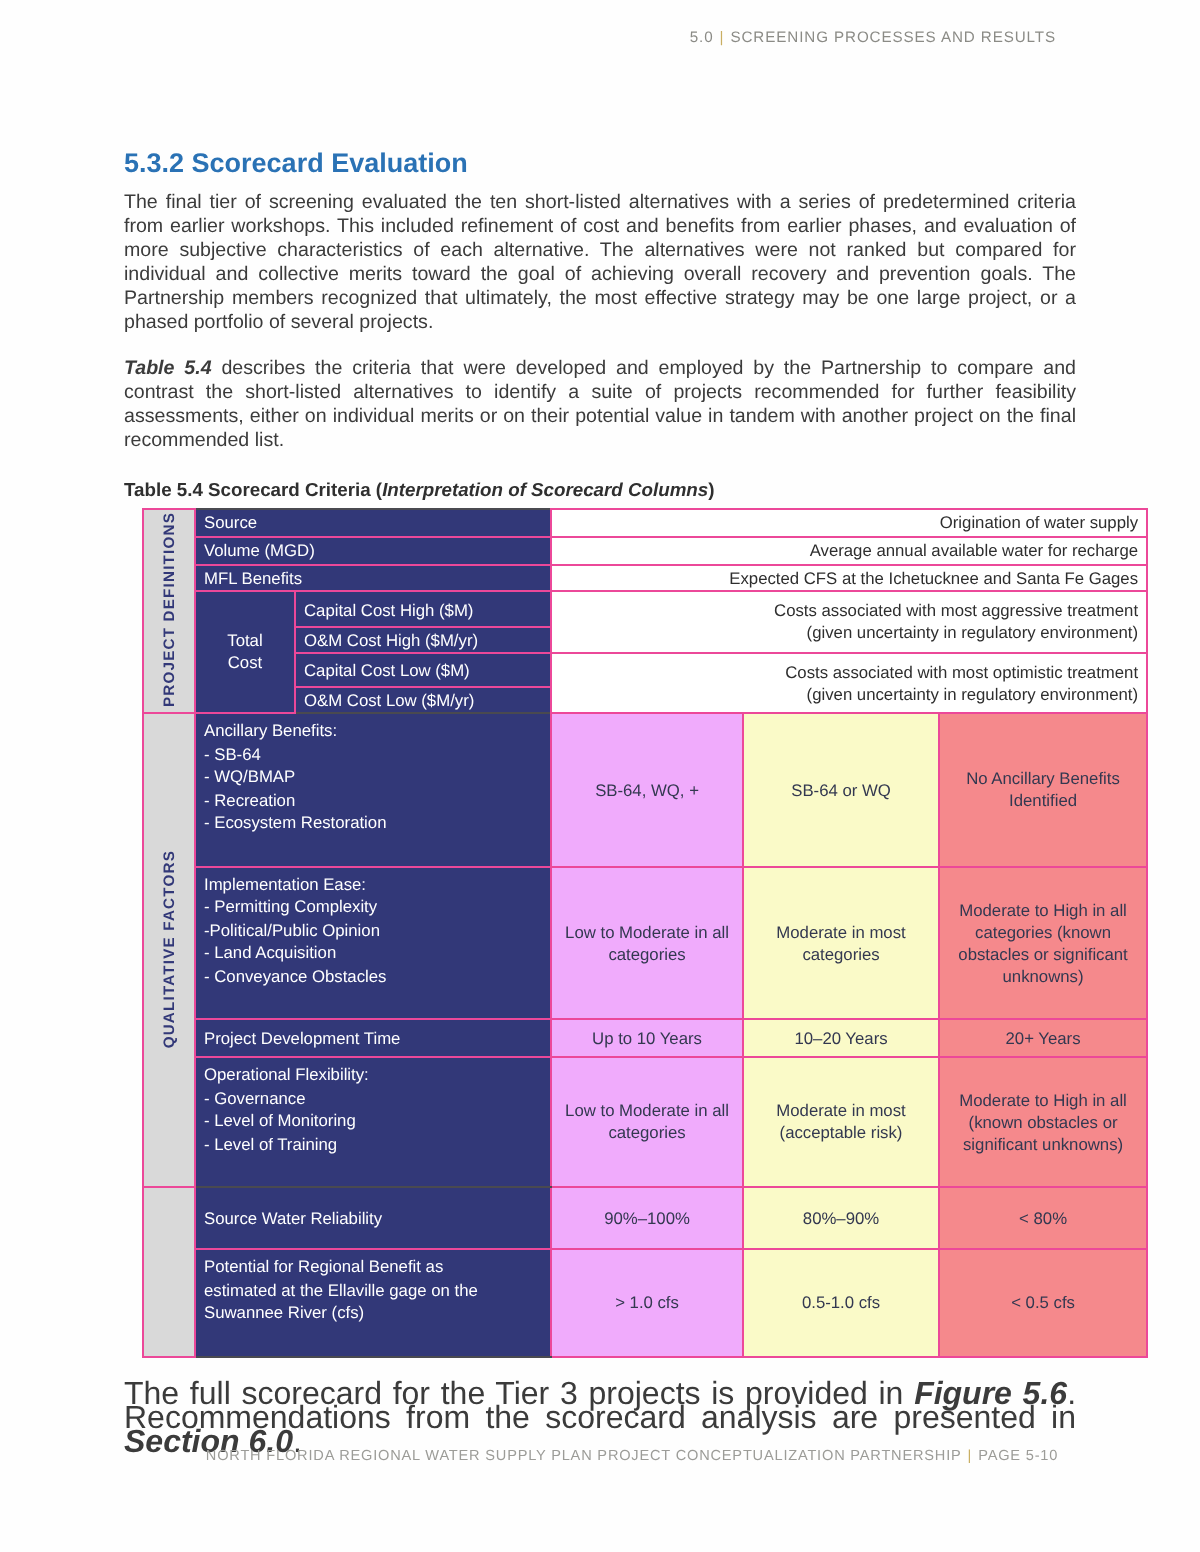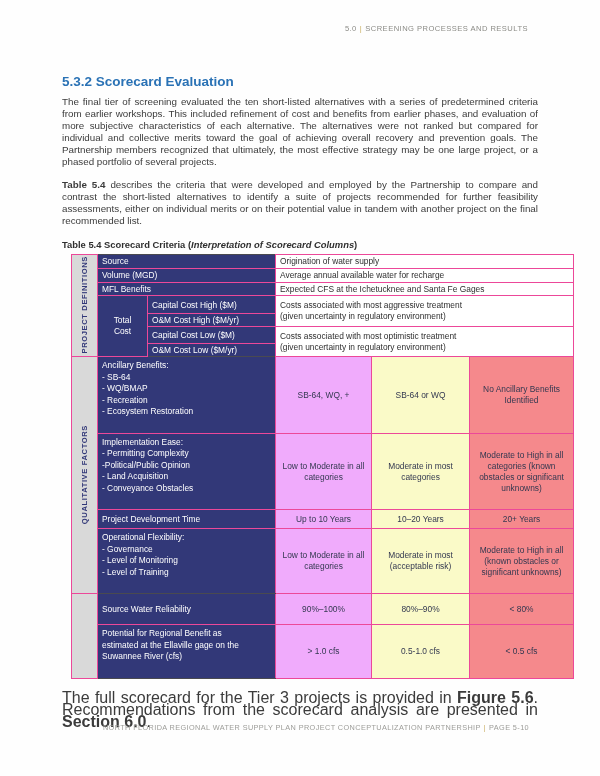--- a/index.html
+++ b/index.html
@@ -9,21 +9,21 @@
     margin:0 auto;
     background:#fefefe;
     font-family:"Liberation Sans", sans-serif;
     color:#3b3b3b;
     box-sizing:border-box;
     padding:24px 62px 0 62px;
     overflow:hidden;
   }
   
   .doc-header{
-    position:absolute;top:24px;right:72px;
+    position:absolute;top:14px;right:72px;
     font-size:7.6px;letter-spacing:.45px;color:#8b8b86;
     white-space:nowrap;
   }
   .doc-header .sep,.doc-footer .sep{color:#c9ae62;padding:0 3px;}
   .doc-footer{
     position:absolute;top:723px;left:0;right:12px;
     text-align:center;padding-left:44px;
     font-size:7.3px;letter-spacing:.4px;color:#9c9c98;
     white-space:nowrap;
   }
@@ -31,21 +31,21 @@
   .sec-heading{
     margin:50px 0 7px 0;
     font-size:13.5px;font-weight:bold;color:#2a72b5;
   }
   p.body-par{
     margin:0 0 11px 0;
     font-size:9.8px;line-height:12px;
     text-align:justify;
   }
   p.closing-par{margin:13px 0 0 0;font-size:16px;line-height:12px;text-align:justify;}
-  .b{font-weight:bold;}
+  .b{font-weight:bold;font-style:italic;}
   .table-caption{
     margin:12px 0 4px 0;
     font-size:9.4px;font-weight:bold;color:#2f2f2f;
   }
   .table-caption .it{font-style:italic;}
   
   table.scorecard{
     border-collapse:collapse;table-layout:fixed;
     width:502px;margin-left:9px;
     font-size:8.4px;color:#32364f;
@@ -68,20 +68,21 @@
   td.navy-group{
     background:#323878;color:#fff;text-align:center;
     border-top-color:#4a4a50;border-bottom-color:#4a4a50;
     border-right-color:#9aa1c8;
     white-space:pre-line;line-height:11.5px;
   }
   td.desc{
     background:#ffffff;color:#2e2e2e;
     white-space:pre-line;line-height:10.8px;
     padding-left:6px;
+    text-align:right;
   }
   td.score{
     text-align:center;line-height:11px;
     padding:2px 5px;color:#333850;
   }
   td.c-green{background:#f0abfc;}
   td.c-yellow{background:#fafac8;}
   td.c-red{background:#f5898c;}
   .vlabel{
     display:inline-block;

